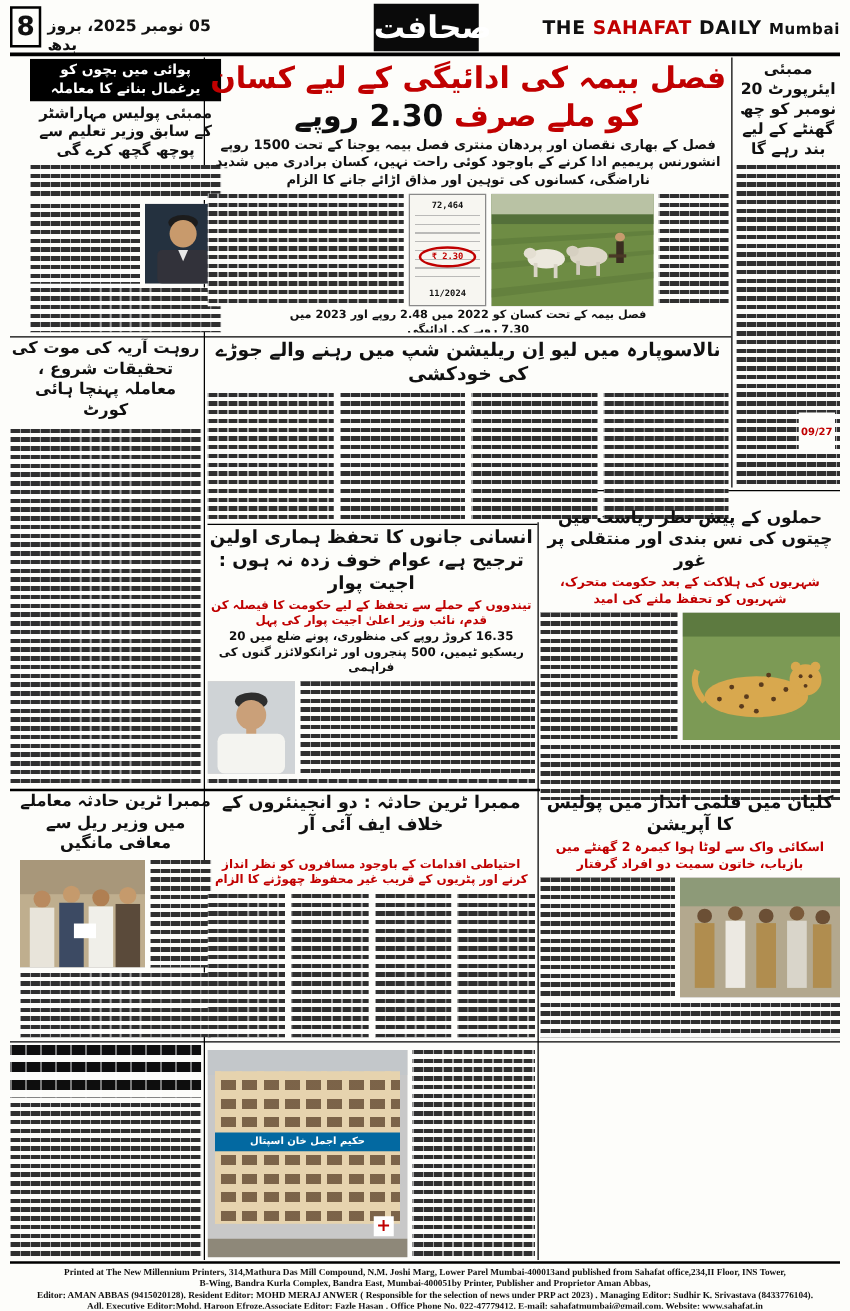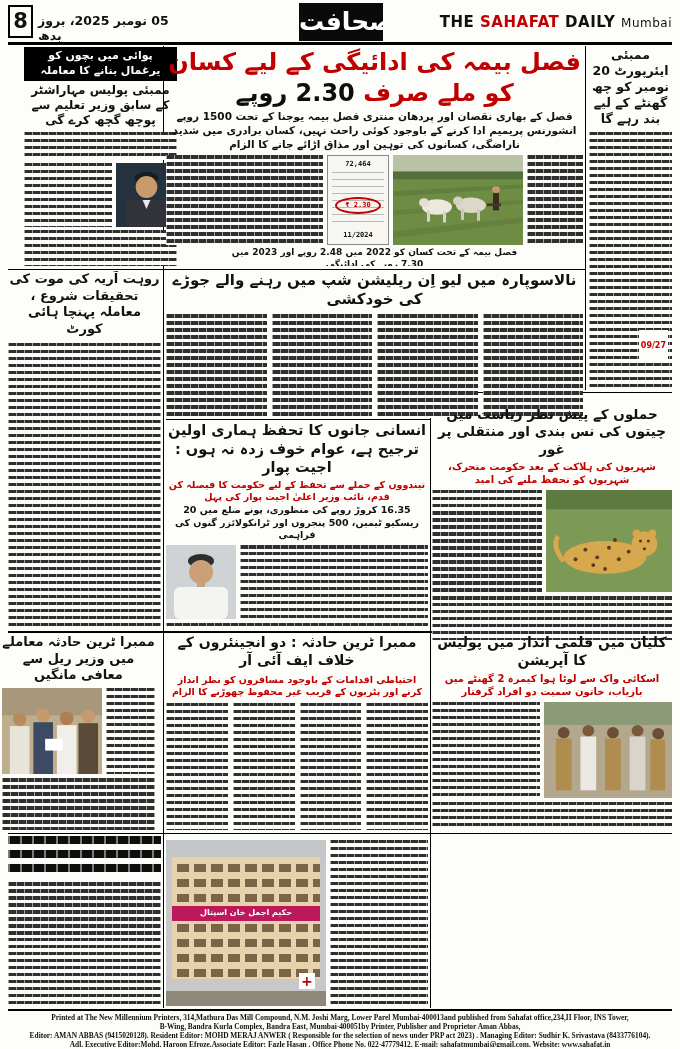--- a/index.html
+++ b/index.html
@@ -31,37 +31,37 @@
         background:#fdfdfa;padding:12px 2px}
   .caption{text-align:center;font-weight:bold;font-size:9px;line-height:1.25}
   
   .pgnum{position:absolute;left:8px;top:5px;width:25px;height:33px;border:2px solid #000;
          font-weight:bold;font-size:21px;line-height:29px;text-align:center}
   .hdate{position:absolute;left:38px;top:13px;width:150px;font-weight:bold;font-size:12.5px;
          direction:rtl;text-align:left}
   .mast-urdu{position:absolute;left:299px;top:3px;width:84px;height:38px;background:#0a0a0a;
          color:#fff;font-weight:bold;font-size:25px;line-height:38px;text-align:center}
   .mast-en{position:absolute;right:8px;top:13px;font-weight:bold;font-size:15px;letter-spacing:.5px}
-  .mast-en .city{font-size:12px;font-weight:normal}
+  .mast-en .city{font-size:12px;font-weight:bold}
   .vr,.hr{position:absolute;background:#000}
   
   .receipt{background:#f7f6f1;border:1px solid #8a8a8a;position:relative;flex:none}
   .r-lines{position:absolute;left:4px;right:4px;top:16px;bottom:16px;opacity:.65;
            background:repeating-linear-gradient(180deg,#9a9a9a 0 1px,transparent 1px 7px)}
   .r-num{position:absolute;left:0;right:0;text-align:center;font-size:7px;font-weight:bold;
          font-family:"DejaVu Sans Mono",monospace}
   .r-circle{position:absolute;left:7px;right:7px;top:41px;height:17px;border:2px solid #c00000;
             border-radius:50%}
   
   .b-sky{position:absolute;left:0;top:0;right:0;height:12%;background:#c3c7ca}
   .b-face{position:absolute;left:4%;top:10%;width:92%;height:74%;background-color:#e6d3ae;
       background-image:
         repeating-linear-gradient(90deg,#e6d3ae 0 5px,rgba(230,211,174,0) 5px 17px),
         repeating-linear-gradient(180deg,rgba(0,0,0,0) 0 7px,rgba(105,80,55,.85) 7px 15px)}
-  .b-sign{position:absolute;left:4%;top:40%;width:92%;background:#be185d;color:#fff;
+  .b-sign{position:absolute;left:4%;top:40%;width:92%;background:#0369a1;color:#fff;
           font-size:8px;font-weight:bold;text-align:center;line-height:1.3;padding:2px 0}
   .b-cross{position:absolute;right:7%;bottom:10%;width:16px;height:16px;background:#fff;
            color:#c00000;font-weight:bold;font-size:14px;line-height:16px;text-align:center}
   .b-ground{position:absolute;left:0;right:0;bottom:0;height:9%;background:#8e8879}
   
   .suspects{display:grid;grid-template-columns:1fr 1fr;grid-template-rows:1fr 1fr;gap:2px;
             background:#fff;flex:none}
   .cctv{background:
       radial-gradient(ellipse 34% 42% at 50% 68%, #1e2126 0 98%, transparent 100%),
       radial-gradient(circle 9% at 50% 30%, #15171b 0 98%, transparent 100%),
@@ -225,21 +225,21 @@
           <circle cx="35" cy="27" r="12" fill="#caa079"></circle>
           <rect x="31" y="36" width="8" height="8" fill="#caa079"></rect>
           <rect x="8" y="42" width="54" height="32" rx="6" fill="#f4f4f0"></rect>
         </svg>
       </div>
       <div class="sim"></div>
     </div>
     <div class="sim grow" style="margin-top:4px"></div>
   </section>
 
-  <section style="left:2px;top:634px;width:153px;height:196px">
+  <section style="left:16px;top:634px;width:153px;height:196px">
     <h2 class="hl" dir="rtl" lang="ur" style="font-size:13px">ممبرا ٹرین حادثہ معاملے میں وزیر ریل سے معافی مانگیں</h2>
     <div class="row" style="height:86px;margin-top:4px">
       <div class="photo" style="width:100px">
         <svg viewBox="0 0 102 88" preserveAspectRatio="none">
           <rect width="102" height="88" fill="#bfae8e"></rect>
           <rect width="102" height="28" fill="#a8977a"></rect>
           <circle cx="18" cy="32" r="7" fill="#b98a5f"></circle>
             <rect x="8" y="39" width="20" height="49" fill="#e8e4da"></rect>
           <circle cx="42" cy="28" r="7" fill="#c59a6c"></circle>
             <rect x="32" y="35" width="20" height="53" fill="#3c4a63"></rect>
@@ -250,21 +250,21 @@
           <rect x="44" y="52" width="18" height="12" fill="#ffffff"></rect>
         </svg>
       </div>
       <div class="sim"></div>
     </div>
     <div class="sim grow" style="margin-top:4px"></div>
   </section>
 
   <section style="left:166px;top:634px;width:262px;height:196px">
     <h2 class="hl" dir="rtl" lang="ur" style="font-size:14px">ممبرا ٹرین حادثہ : دو انجینئروں کے خلاف ایف آئی آر</h2>
-    <div class="sub red" dir="rtl" lang="ur" style="font-size:9.5px;margin-top:4px">احتیاطی اقدامات کے باوجود مسافروں کو نظر انداز کرنے اور پٹریوں کے قریب غیر محفوظ چھوڑنے کا الزام</div>
+    <div class="sub red" dir="rtl" lang="ur" style="font-size:9.5px;margin-top:16px">احتیاطی اقدامات کے باوجود مسافروں کو نظر انداز کرنے اور پٹریوں کے قریب غیر محفوظ چھوڑنے کا الزام</div>
     <div class="cols grow" style="margin-top:4px">
       <div class="sim"></div>
       <div class="sim"></div>
       <div class="sim"></div>
       <div class="sim"></div>
     </div>
   </section>
 
   <section style="left:432px;top:634px;width:240px;height:196px">
     <h2 class="hl" dir="rtl" lang="ur" style="font-size:14px">کلیان میں فلمی انداز میں پولیس کا آپریشن</h2>

